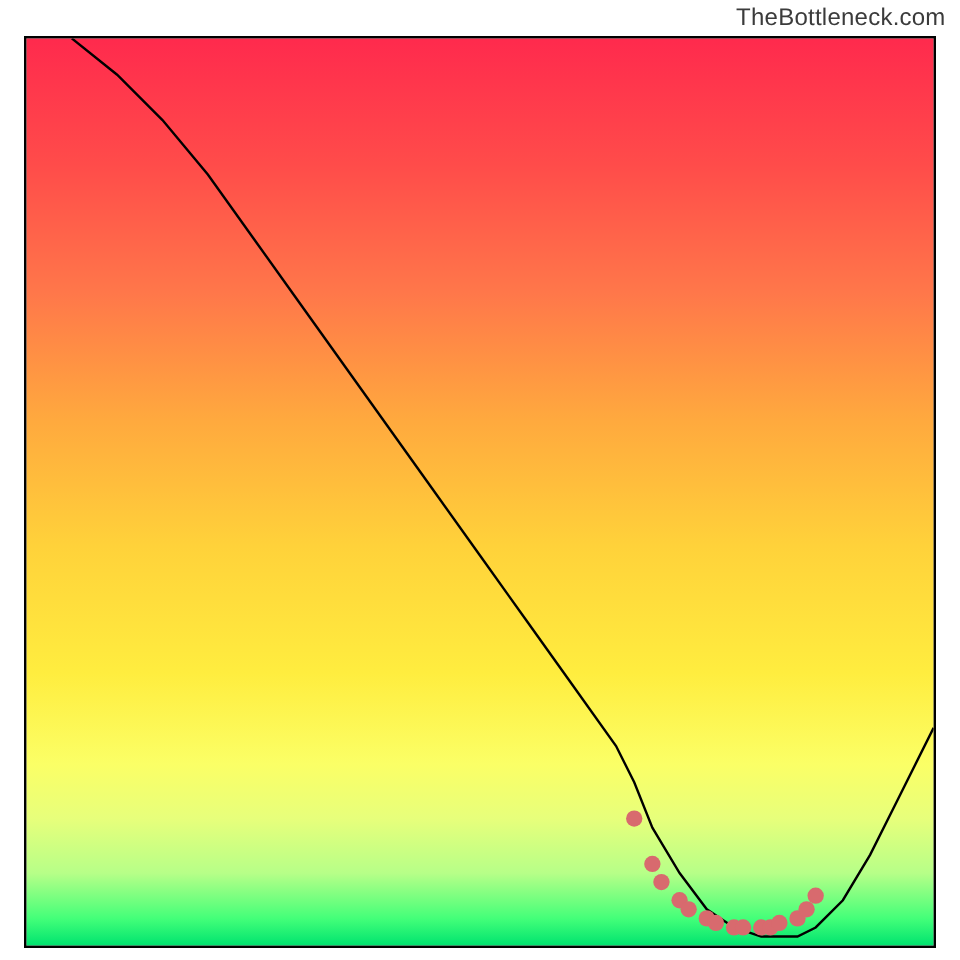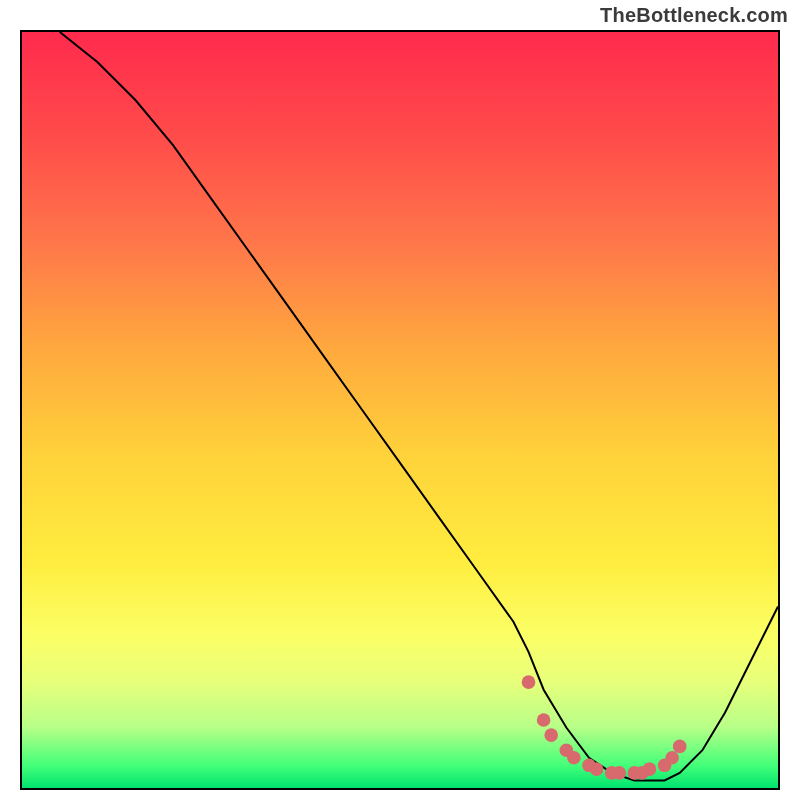--- a/index.html
+++ b/index.html
@@ -4,21 +4,21 @@
 <style>
   * { margin: 0; padding: 0; box-sizing: border-box; }
   html, body { width: 800px; height: 800px; overflow: hidden; background: #fff; }
   .wrap { position: relative; width: 800px; height: 800px; }
   .attribution {
     position: absolute;
     top: 4px;
     right: 12px;
     font-family: Arial, Helvetica, sans-serif;
     font-size: 20px;
-    font-weight: 700;
+    font-weight: 400;
     color: #3b3b3b;
     letter-spacing: 0.2px;
   }
   .plot {
     position: absolute;
     left: 20px;
     top: 30px;
     width: 760px;
     height: 760px;
     border: 2px solid #000;

